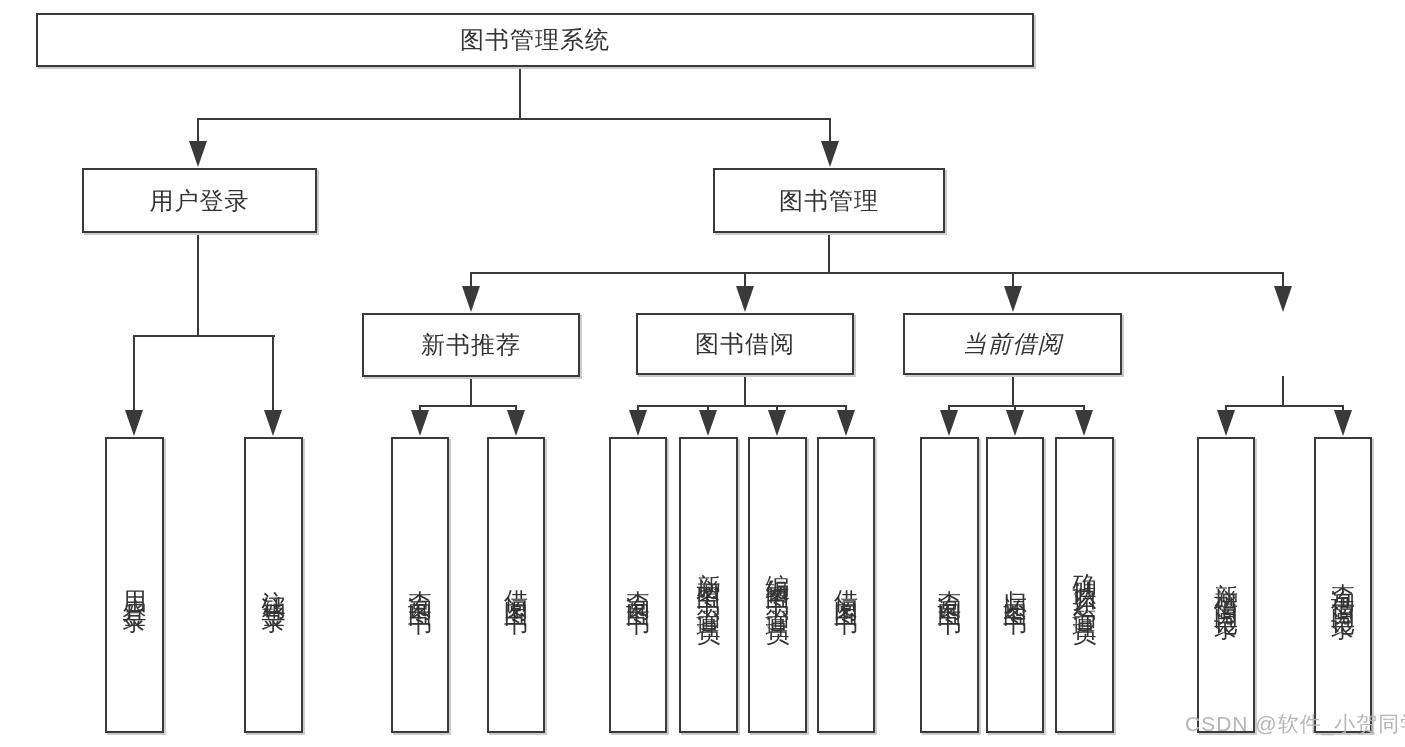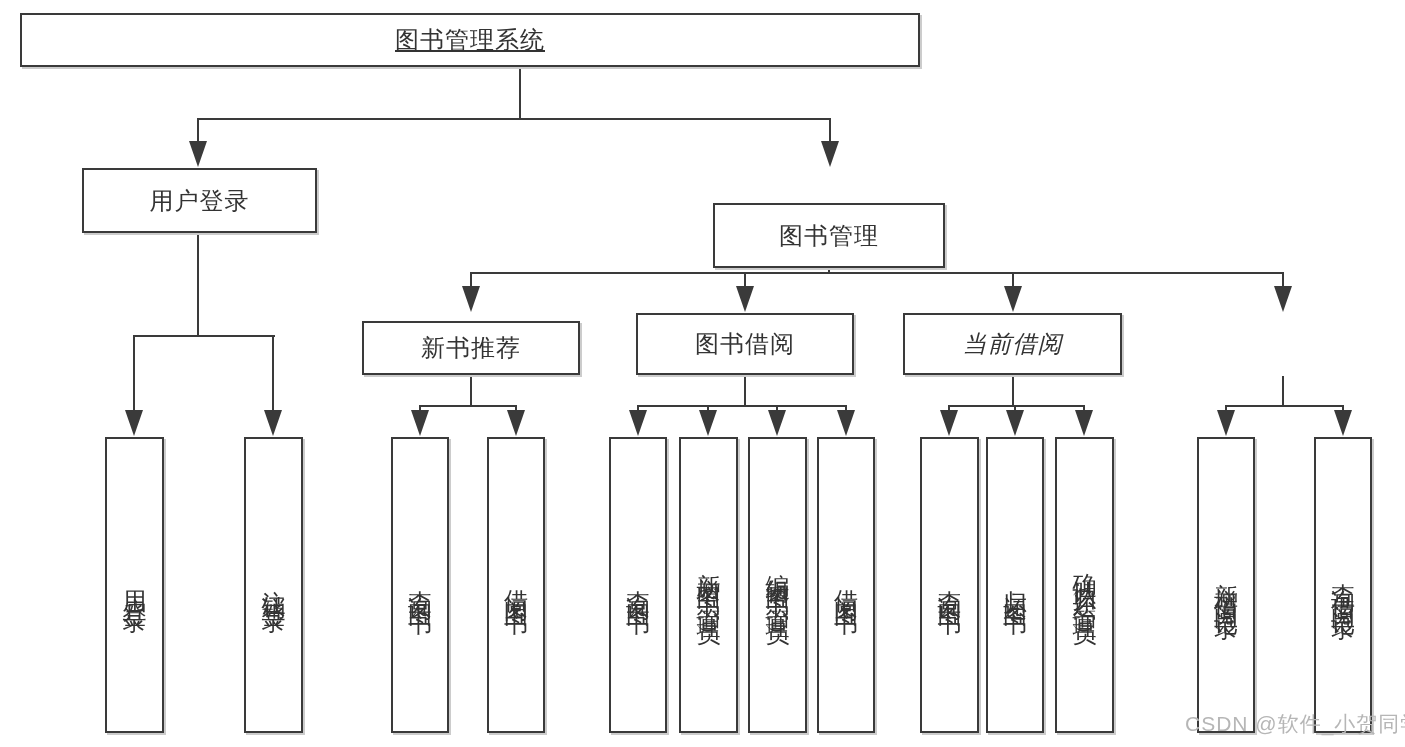--- a/index.html
+++ b/index.html
@@ -51,32 +51,32 @@
     letter-spacing:1px;
     z-index:5;
     white-space:nowrap;
   }
 </style>
 </head>
 <body>
 
 <div class="stage">
 
-  <div class="node" style="left:20px;top:13px;width:900px;height:54px;text-decoration:underline;">
+  <div class="node" style="left:36px;top:13px;width:998px;height:54px;">
     <span>图书管理系统</span>
   </div>
 
   <div class="node" style="left:82px;top:168px;width:235px;height:65px;">
     <span>用户登录</span>
   </div>
-  <div class="node" style="left:713px;top:168px;width:232px;height:65px;margin-top:35px;">
+  <div class="node" style="left:713px;top:168px;width:232px;height:65px;">
     <span>图书管理</span>
   </div>
 
-  <div class="node" style="left:362px;top:313px;width:218px;height:54px;margin-top:8px;">
+  <div class="node" style="left:362px;top:313px;width:218px;height:64px;">
     <span>新书推荐</span>
   </div>
   <div class="node" style="left:636px;top:313px;width:218px;height:62px;text-align:right;">
     <span>图书借阅</span>
   </div>
   <div class="node" style="left:903px;top:313px;width:219px;height:62px;font-style:italic;">
     <span>当前借阅</span>
   </div>
 
   <div class="node leaf" style="left:105px;top:437px;width:59px;height:296px;">

